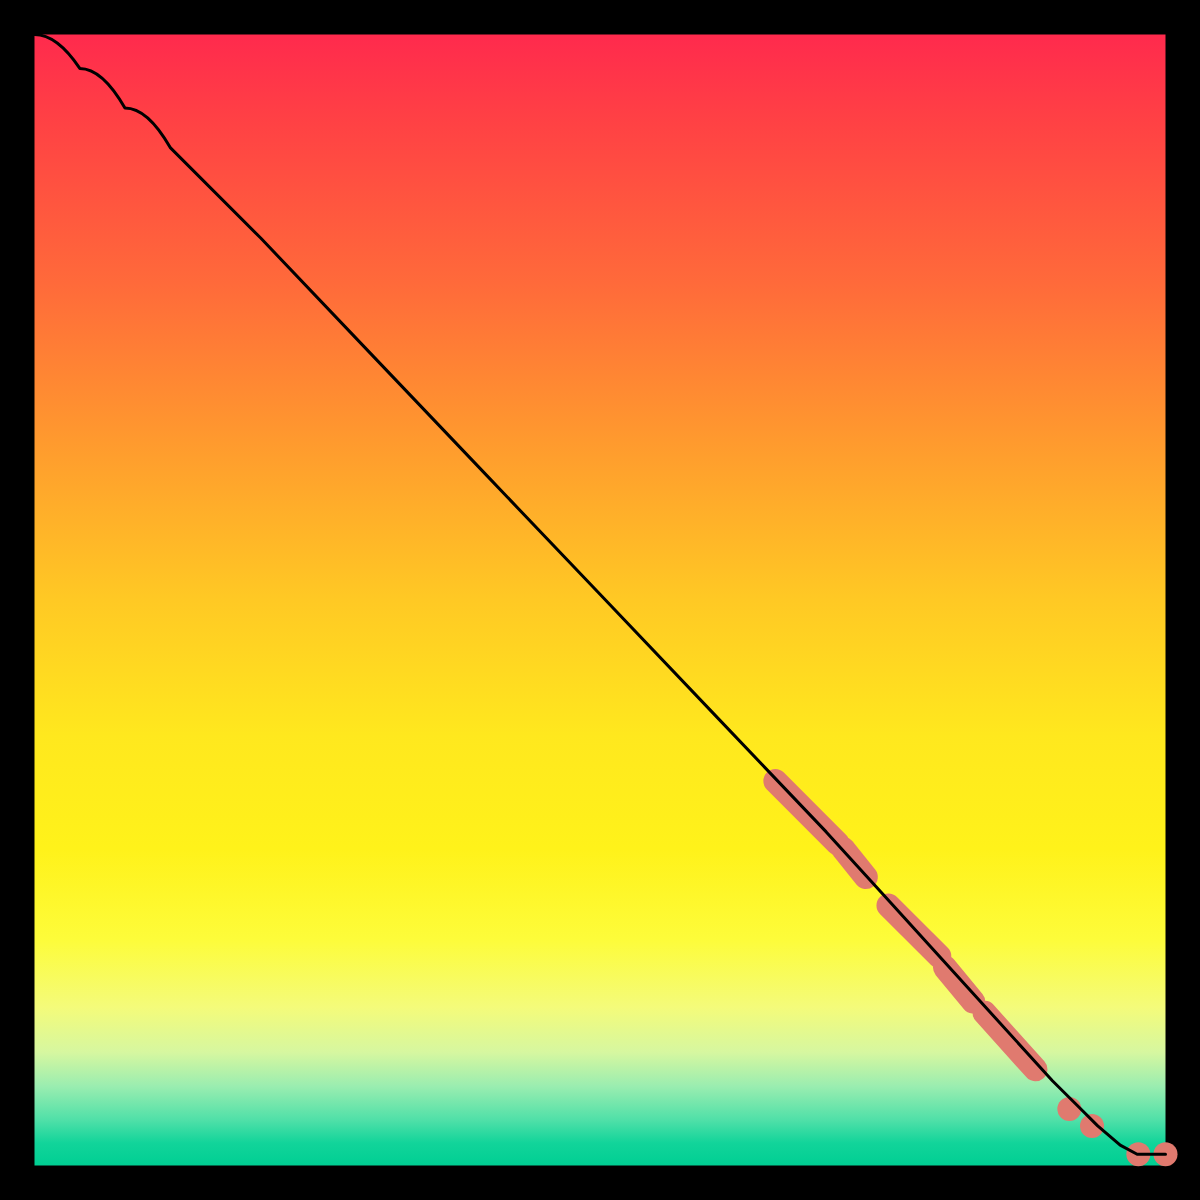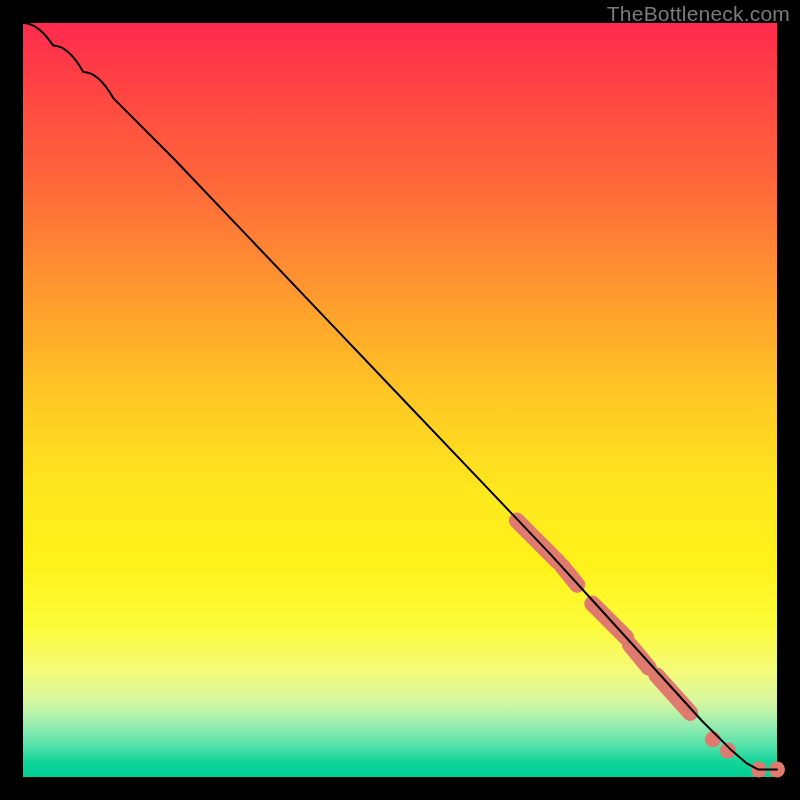--- a/index.html
+++ b/index.html
@@ -78,21 +78,20 @@
     fill: none;
   }
 </style>
 </head>
 <body>
 
 <div class="stage">
 
   <div class="plot-area"></div>
 
-  <div class="watermark">TheBottleneck.com</div>
 
   <svg class="overlay" viewBox="0 0 754 754" preserveAspectRatio="none">
     <g id="marker-group">
         <line x1="493.9" y1="497.6" x2="535.3" y2="539.1" class="marker-seg"></line>
         <line x1="539.1" y1="542.9" x2="554.2" y2="561.7" class="marker-seg"></line>
         <line x1="569.3" y1="580.6" x2="603.2" y2="614.5" class="marker-seg"></line>
         <line x1="607.0" y1="622.0" x2="625.8" y2="644.7" class="marker-seg"></line>
         <line x1="633.4" y1="652.2" x2="667.3" y2="689.9" class="marker-seg"></line>
         <circle cx="689.9" cy="716.3" r="8" class="marker"></circle>
         <circle cx="705.0" cy="727.6" r="8" class="marker"></circle>

